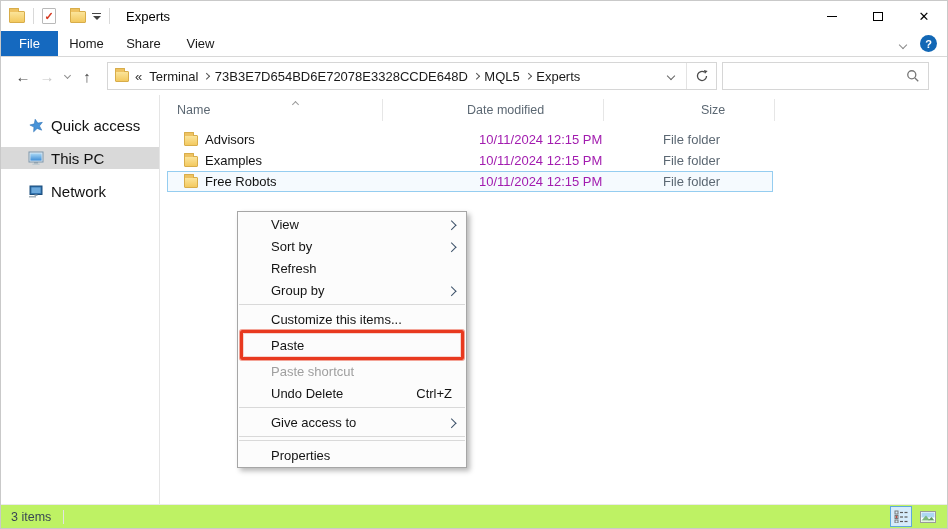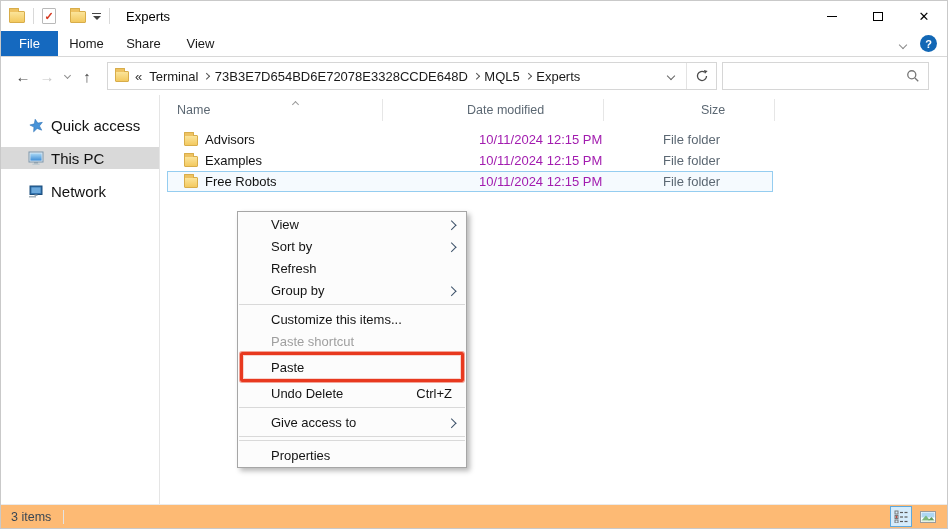--- a/index.html
+++ b/index.html
@@ -91,21 +91,21 @@
   .row .sel-box { position:absolute; left:6px; width:606px; top:0; bottom:0;
     border:1px solid #95cdf0; background:rgba(232,245,253,0.45); }
   .cell { position:relative; z-index:1; }
   .cell.name { width:271px; display:flex; align-items:center; padding-left:23px; color:#111; }
   .cell.name .folder-ico { margin-right:7px; }
   .cell.date { width:144px; padding-left:7px; color:#a21caf; }
   .cell.type { width:118px; padding-left:7px; color:#5c6873; }
 
   
   .statusbar { position:absolute; left:0; right:0; bottom:0; height:24px; border-top:1px solid #eaeaea;
-    background:#fdba74; display:flex; align-items:center; padding-left:10px; font-size:12.5px; color:#3a4754; }
+    background:#bef264; display:flex; align-items:center; padding-left:10px; font-size:12.5px; color:#3a4754; }
   .status-div { width:1px; height:14px; background:#e3e3e3; margin-left:12px; }
   .view-toggles { position:absolute; right:8px; top:1px; display:flex; gap:5px; }
   .viewbtn { width:22px; height:21px; display:flex; align-items:center; justify-content:center; border:1px solid transparent; }
   .viewbtn.selected { border:1px solid #5fa8dc; background:#d6ecfb; }
 
   
   .contextmenu { position:absolute; left:236px; top:210px; width:230px; background:#fcfcfc;
     border:1px solid #a6a6a6; box-shadow:3px 3px 5px rgba(0,0,0,0.28); padding:1px 0; z-index:10; }
   .menu-item { position:relative; height:22px; display:flex; align-items:center; padding:0 12px 0 33px;
     font-size:13px; color:#141414; }
@@ -328,27 +328,27 @@
       <span>Refresh</span>
     </div>
     <div class="menu-item">
       <span>Group by</span>
       <span class="mi-arrow"><span class="chev right"></span></span>
     </div>
     <div class="menu-sep"></div>
     <div class="menu-item">
       <span>Customize this items...</span>
     </div>
-    <div class="menu-item disabled">
-      <span>Paste shortcut</span>
-    </div>
     <div class="menu-item tall">
       <span class="annotation"></span>
       <span>Paste</span>
     </div>
+    <div class="menu-item disabled">
+      <span>Paste shortcut</span>
+    </div>
     <div class="menu-item">
       <span>Undo Delete</span>
       <span class="shortcut">Ctrl+Z</span>
     </div>
     <div class="menu-sep"></div>
     <div class="menu-item">
       <span>Give access to</span>
       <span class="mi-arrow"><span class="chev right"></span></span>
     </div>
     <div class="menu-sep"></div>

